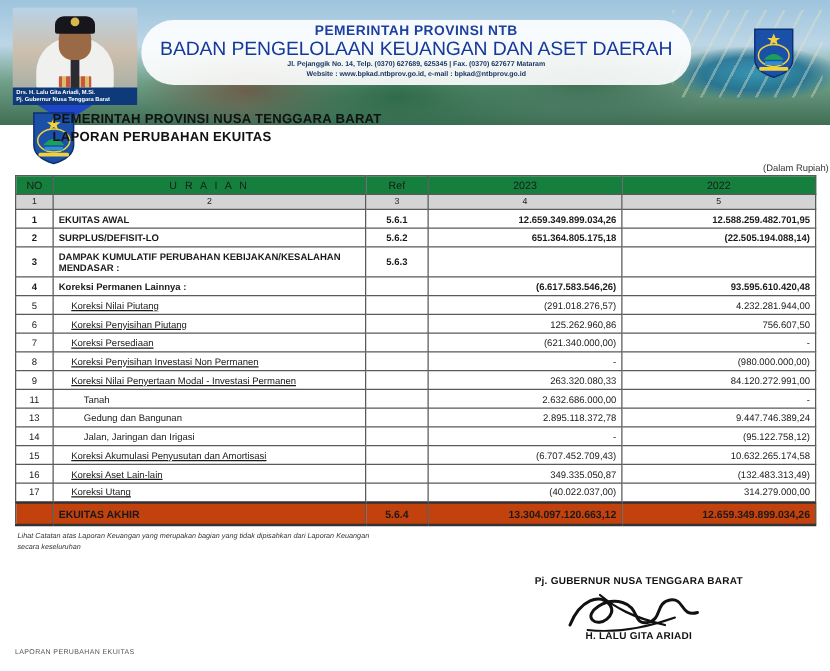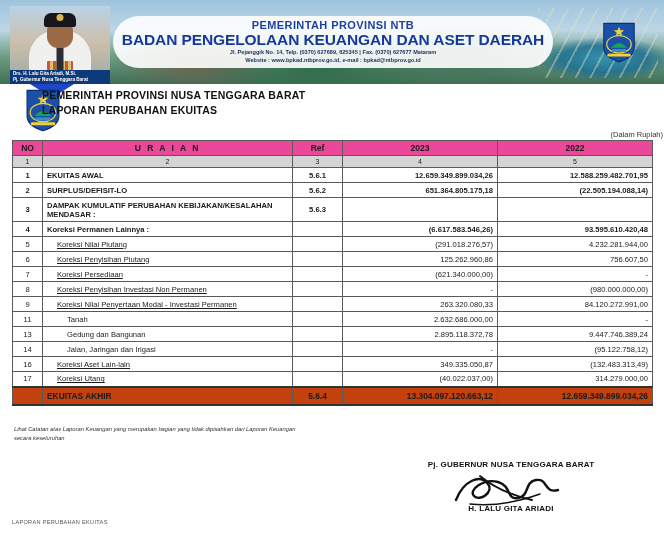--- a/index.html
+++ b/index.html
@@ -13,21 +13,21 @@
     overflow: hidden;
     font-family: "Liberation Sans", sans-serif;
     color: #1a1a1a;
     position: relative;
   }
 
   
   .banner {
     position: relative;
     width: 664px;
-    height: 84px;
+    height: 100px;
     overflow: hidden;
     background: linear-gradient(180deg, #8fb9d6 0%, #a9c9dd 30%, #7aa98f 62%, #4f7f5c 100%);
   }
   .banner-scene {
     position: absolute;
     inset: 0;
     background:
       radial-gradient(ellipse 180px 60px at 48% 78%, #2f6b4a 0%, rgba(47,107,74,0) 70%),
       radial-gradient(ellipse 120px 44px at 30% 72%, #6d5d4a 0%, rgba(109,93,74,0) 72%),
       radial-gradient(ellipse 150px 50px at 70% 66%, #3d6f55 0%, rgba(61,111,85,0) 74%),
@@ -57,21 +57,21 @@
   }
   .hd-line1 {
     position: absolute; left: 113px; top: 19px; width: 440px;
     text-align: center;
     font-size: 11px; font-weight: bold; letter-spacing: .4px;
     color: #1d3fa0;
   }
   .hd-line2 {
     position: absolute; left: 113px; top: 31px; width: 440px;
     text-align: center;
-    font-size: 15.5px; font-weight: bold; letter-spacing: -.1px;
+    font-size: 15.5px; font-weight: normal; letter-spacing: -.1px;
     color: #15389b;
     white-space: nowrap;
   }
   .hd-line3 {
     position: absolute; left: 113px; top: 49px; width: 440px;
     text-align: center;
     font-size: 5.6px; font-weight: bold; color: #17305e;
   }
   .hd-line4 {
     position: absolute; left: 113px; top: 56.5px; width: 440px;
@@ -183,22 +183,22 @@
     height: 15px;
     box-sizing: border-box;
   }
   .col-no    { width: 30px; text-align: center; }
   .col-ur    { width: 250px; }
   .col-ref   { width: 50px; text-align: center; }
   .col-y1    { width: 155px; text-align: right; }
   .col-y2    { width: 155px; text-align: right; }
 
   thead th {
-    background: #ec4899;
-    font-weight: bold;
+    background: #15803d;
+    font-weight: normal;
     font-size: 8.5px;
     height: 19px;
   }
   th.ur-head { letter-spacing: 2px; }
   tr.numrow td {
     background: #d4d4d4;
     text-align: center;
     font-size: 7px;
     height: 12px;
     color: #222;
@@ -399,20 +399,27 @@
       <td class="r">9.447.746.389,24</td>
     </tr>
     <tr>
       <td class="n">14</td>
       <td class="ind2">Jalan, Jaringan dan Irigasi</td>
       <td class="n"></td>
       <td class="r">-</td>
       <td class="r">(95.122.758,12)</td>
     </tr>
     <tr>
+      <td class="n">15</td>
+      <td class="ind1">Koreksi Akumulasi Penyusutan dan Amortisasi</td>
+      <td class="n"></td>
+      <td class="r">(6.707.452.709,43)</td>
+      <td class="r">10.632.265.174,58</td>
+    </tr>
+    <tr>
       <td class="n">16</td>
       <td class="ind1">Koreksi Aset Lain-lain</td>
       <td class="n"></td>
       <td class="r">349.335.050,87</td>
       <td class="r">(132.483.313,49)</td>
     </tr>
     <tr>
       <td class="n">17</td>
       <td class="ind1">Koreksi Utang</td>
       <td class="n"></td>

